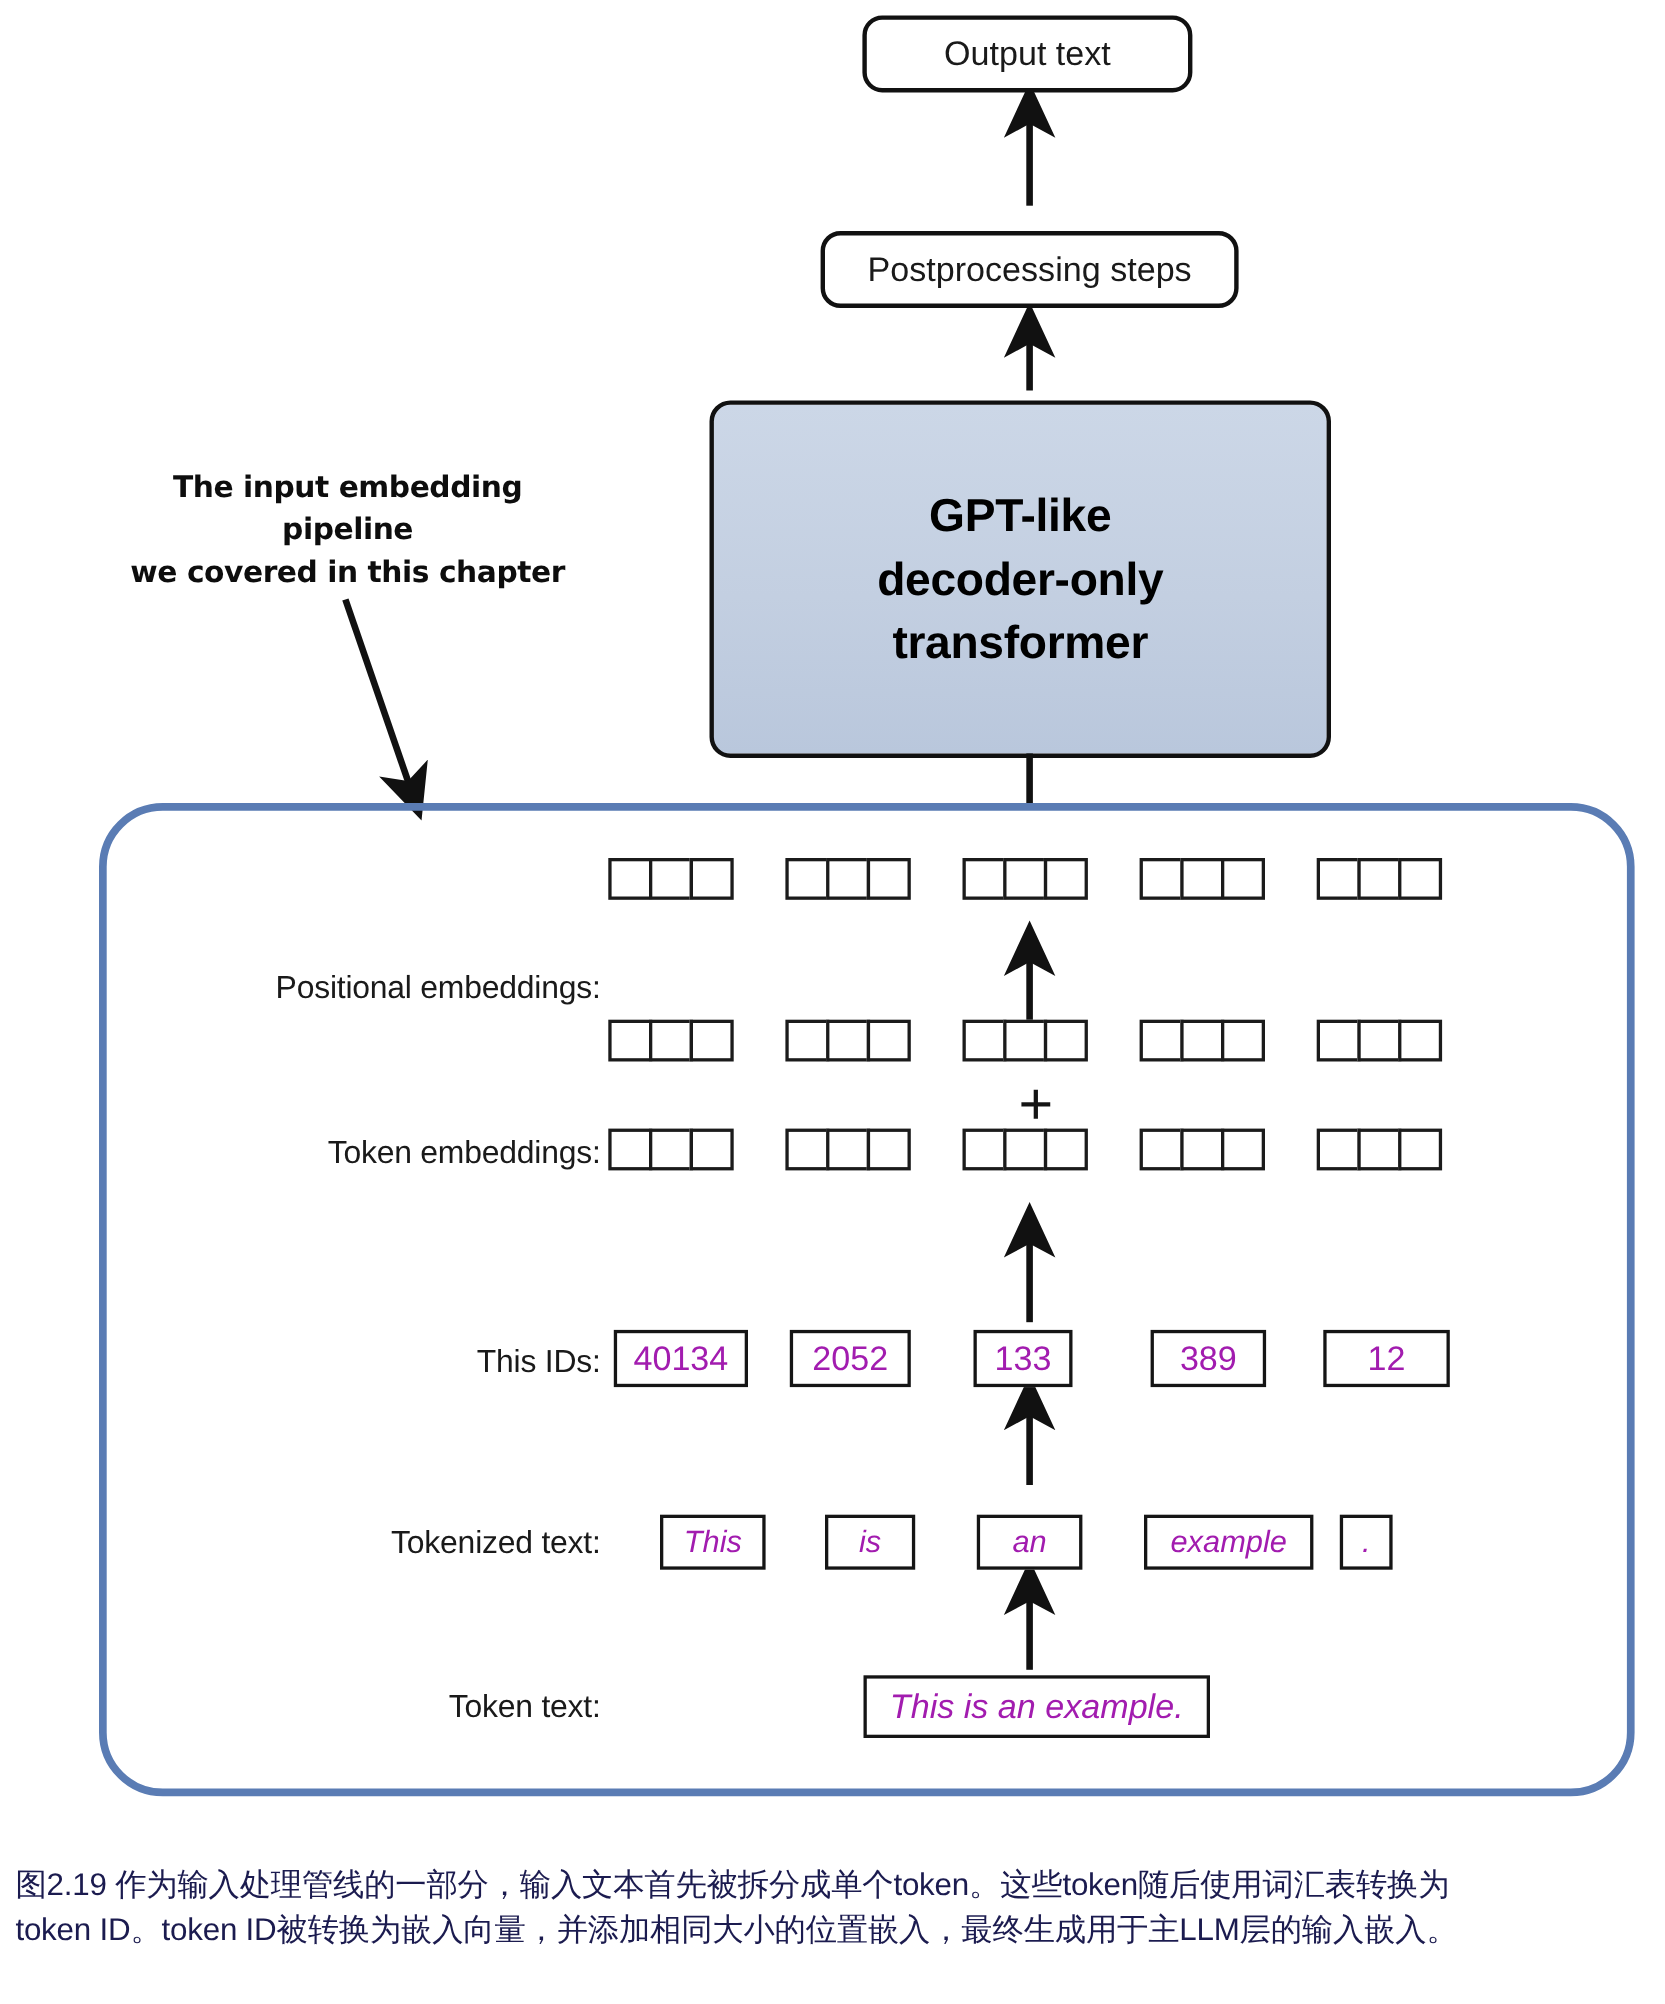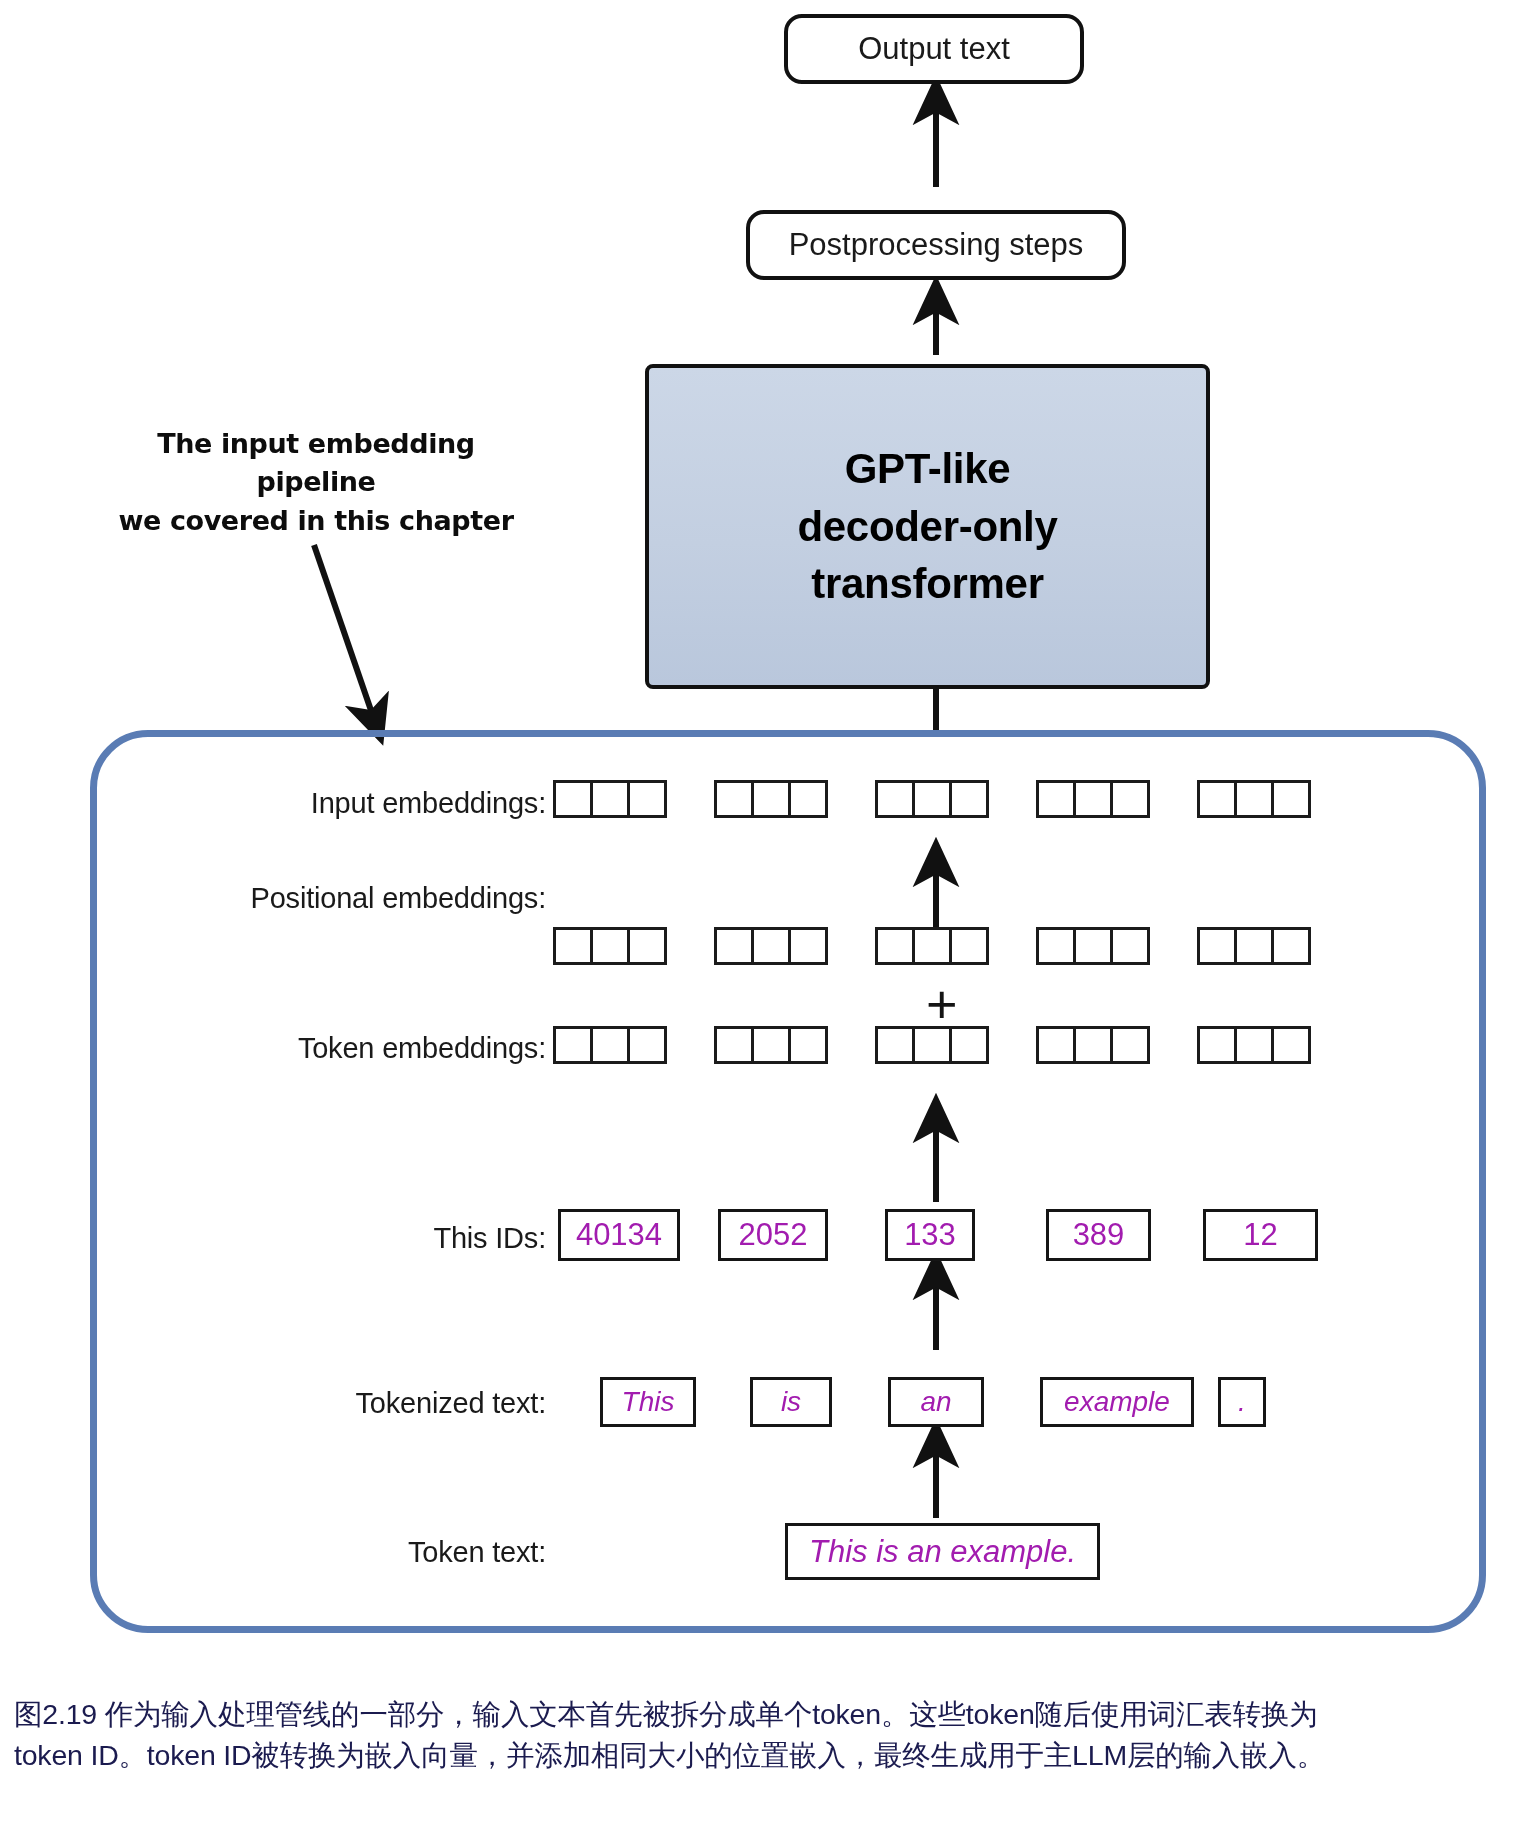--- a/index.html
+++ b/index.html
@@ -37,21 +37,21 @@
   #postprocessing-box {
     left: 746px; top: 210px; width: 380px; height: 70px;
     font-size: 31px;
   }
 
   
   #transformer-box {
     position: absolute;
     left: 645px; top: 364px; width: 565px; height: 325px;
     border: 4px solid #111111;
-    border-radius: 8px;
+    border-radius: 19px;
     background: linear-gradient(180deg, #ccd7e7 0%, #c3cfe1 55%, #b9c7dc 100%);
     box-sizing: border-box;
     display: flex;
     align-items: center;
     justify-content: center;
     text-align: center;
     font-size: 42px;
     font-weight: bold;
     line-height: 1.38;
     color: #000000;
@@ -193,21 +193,20 @@
   <div id="transformer-box">
     <span>GPT-like<br>decoder-only<br>transformer</span>
   </div>
 
   <div id="pipeline-annotation">
     <span>The input embedding pipeline<br>we covered in this chapter</span>
   </div>
 
   <div id="pipeline-container"></div>
 
-  <div class="row-label" style="left:206px; top:787px; width:340px;">Input embeddings:</div>
   <div class="emb-group" style="left:553px; top:780px;">
     <div class="emb-cell"></div>
     <div class="emb-cell"></div>
     <div class="emb-cell"></div>
   </div>
   <div class="emb-group" style="left:714px; top:780px;">
     <div class="emb-cell"></div>
     <div class="emb-cell"></div>
     <div class="emb-cell"></div>
   </div>

